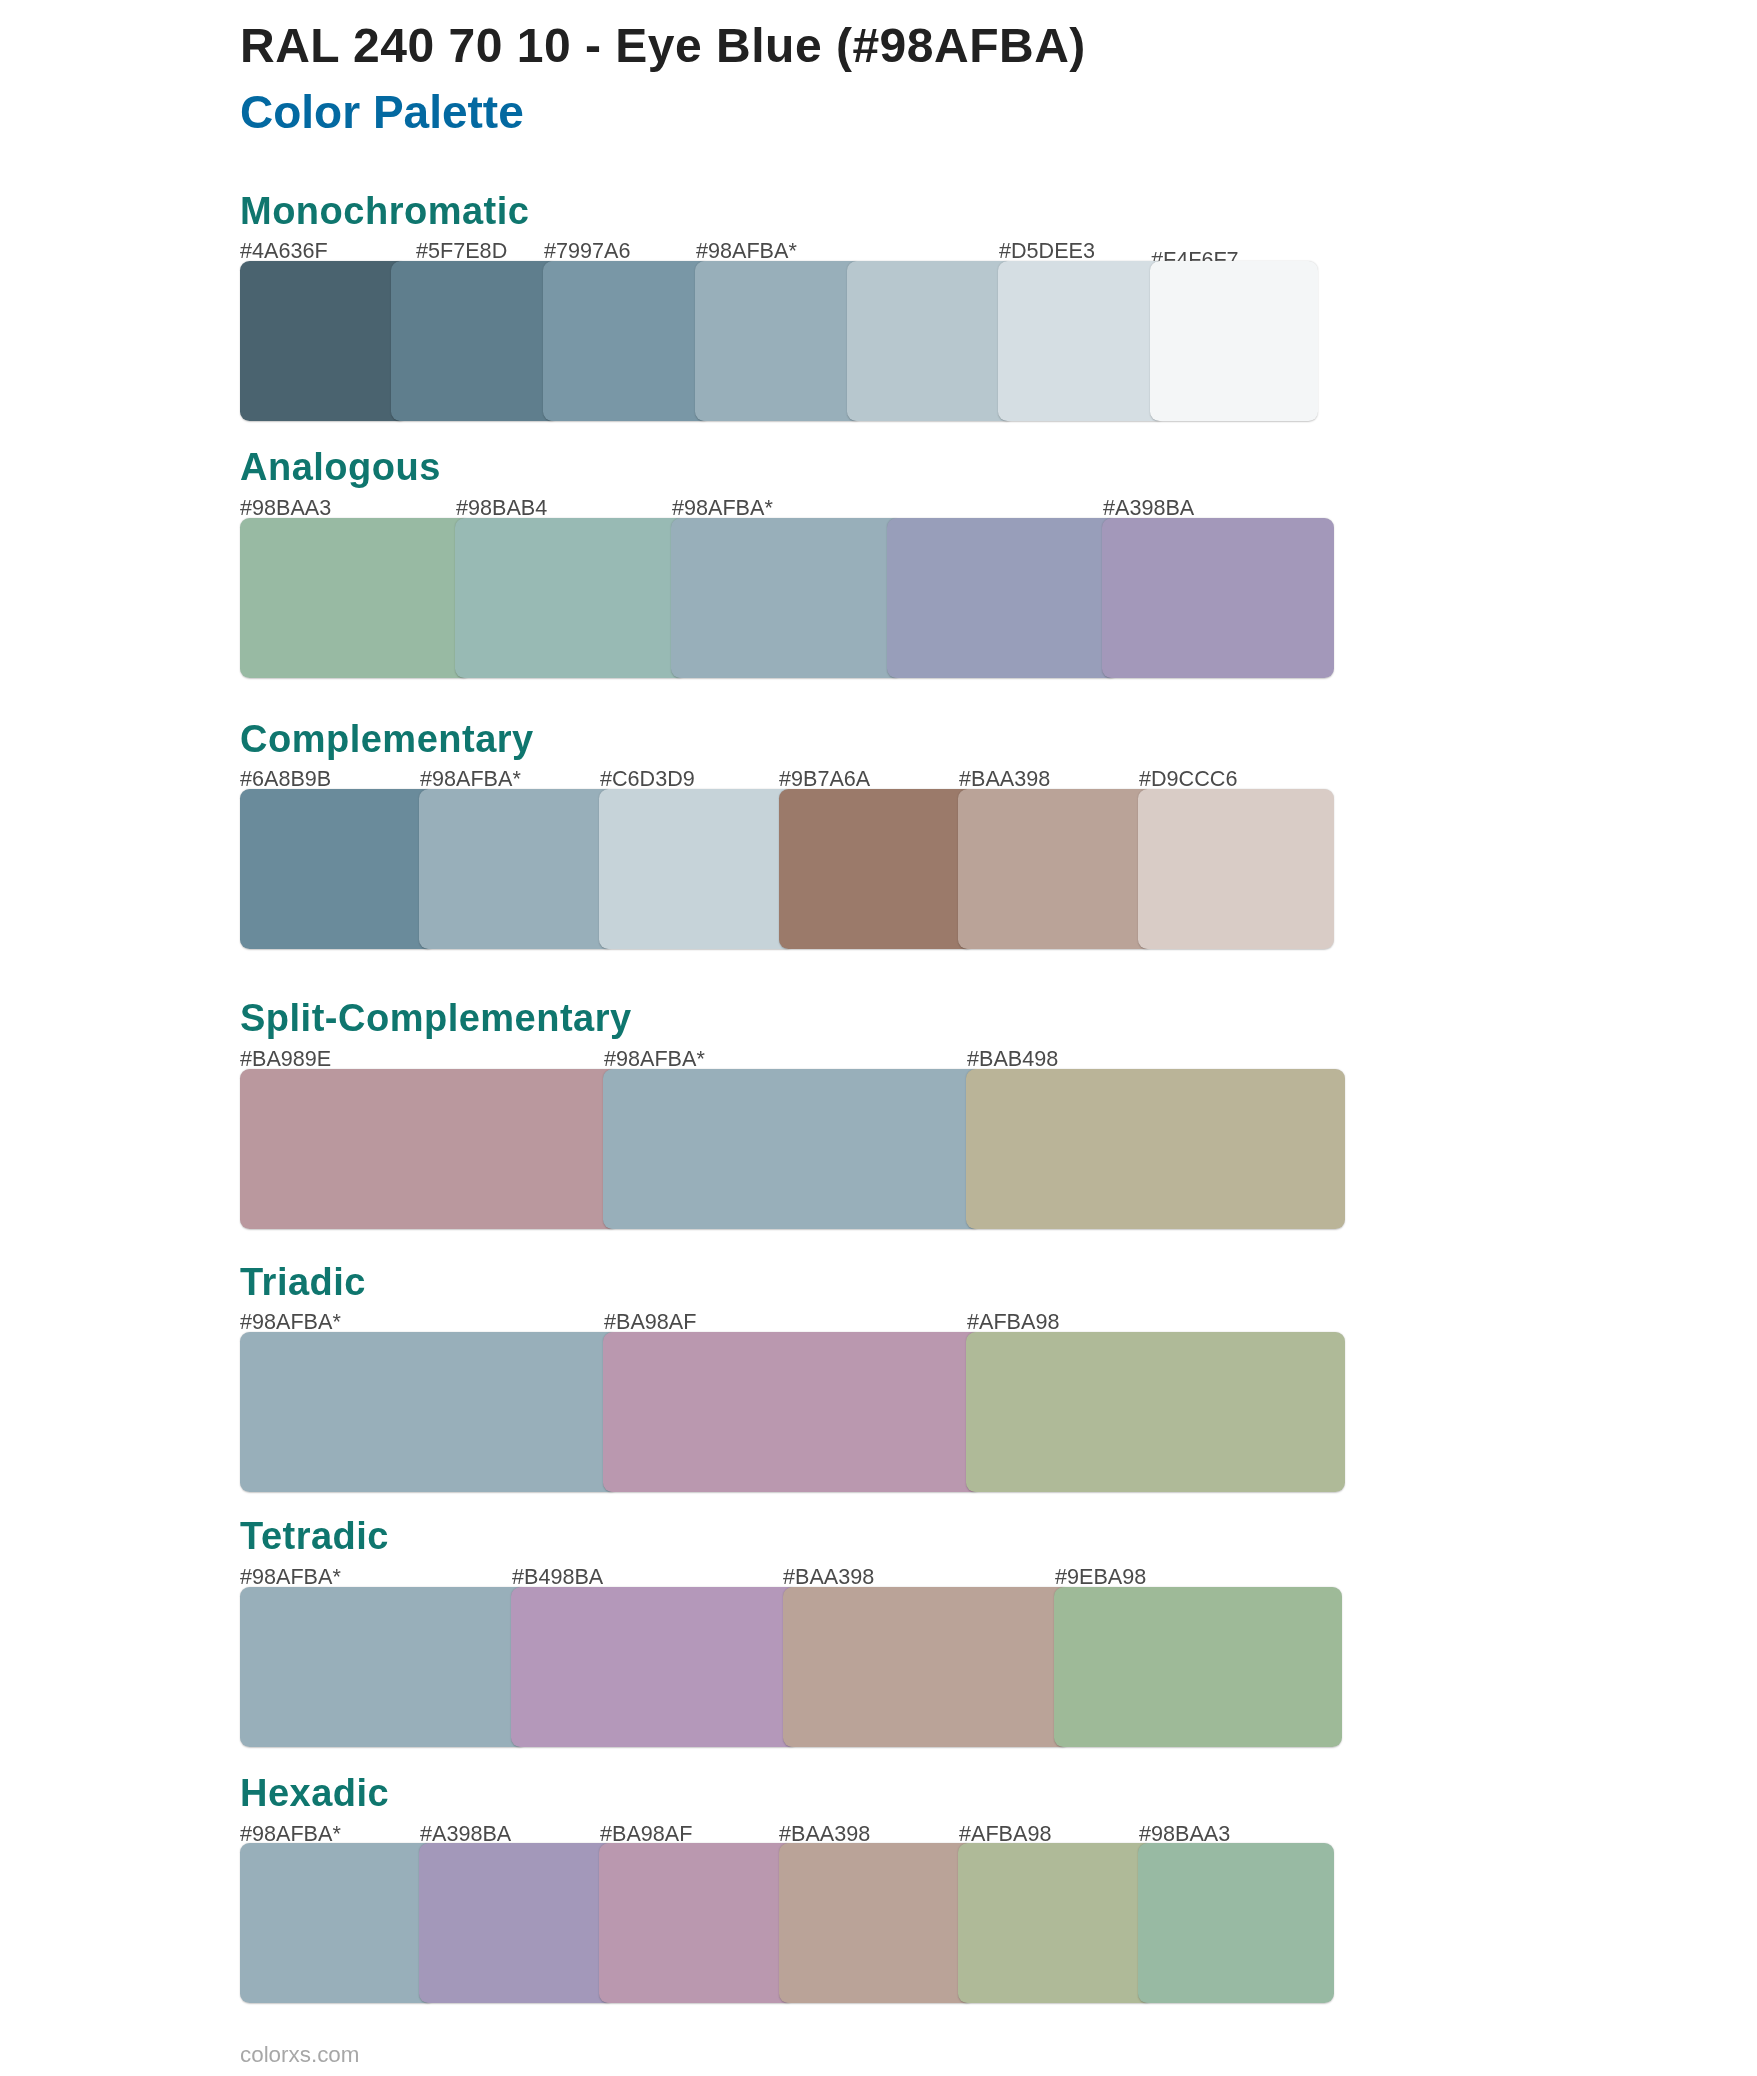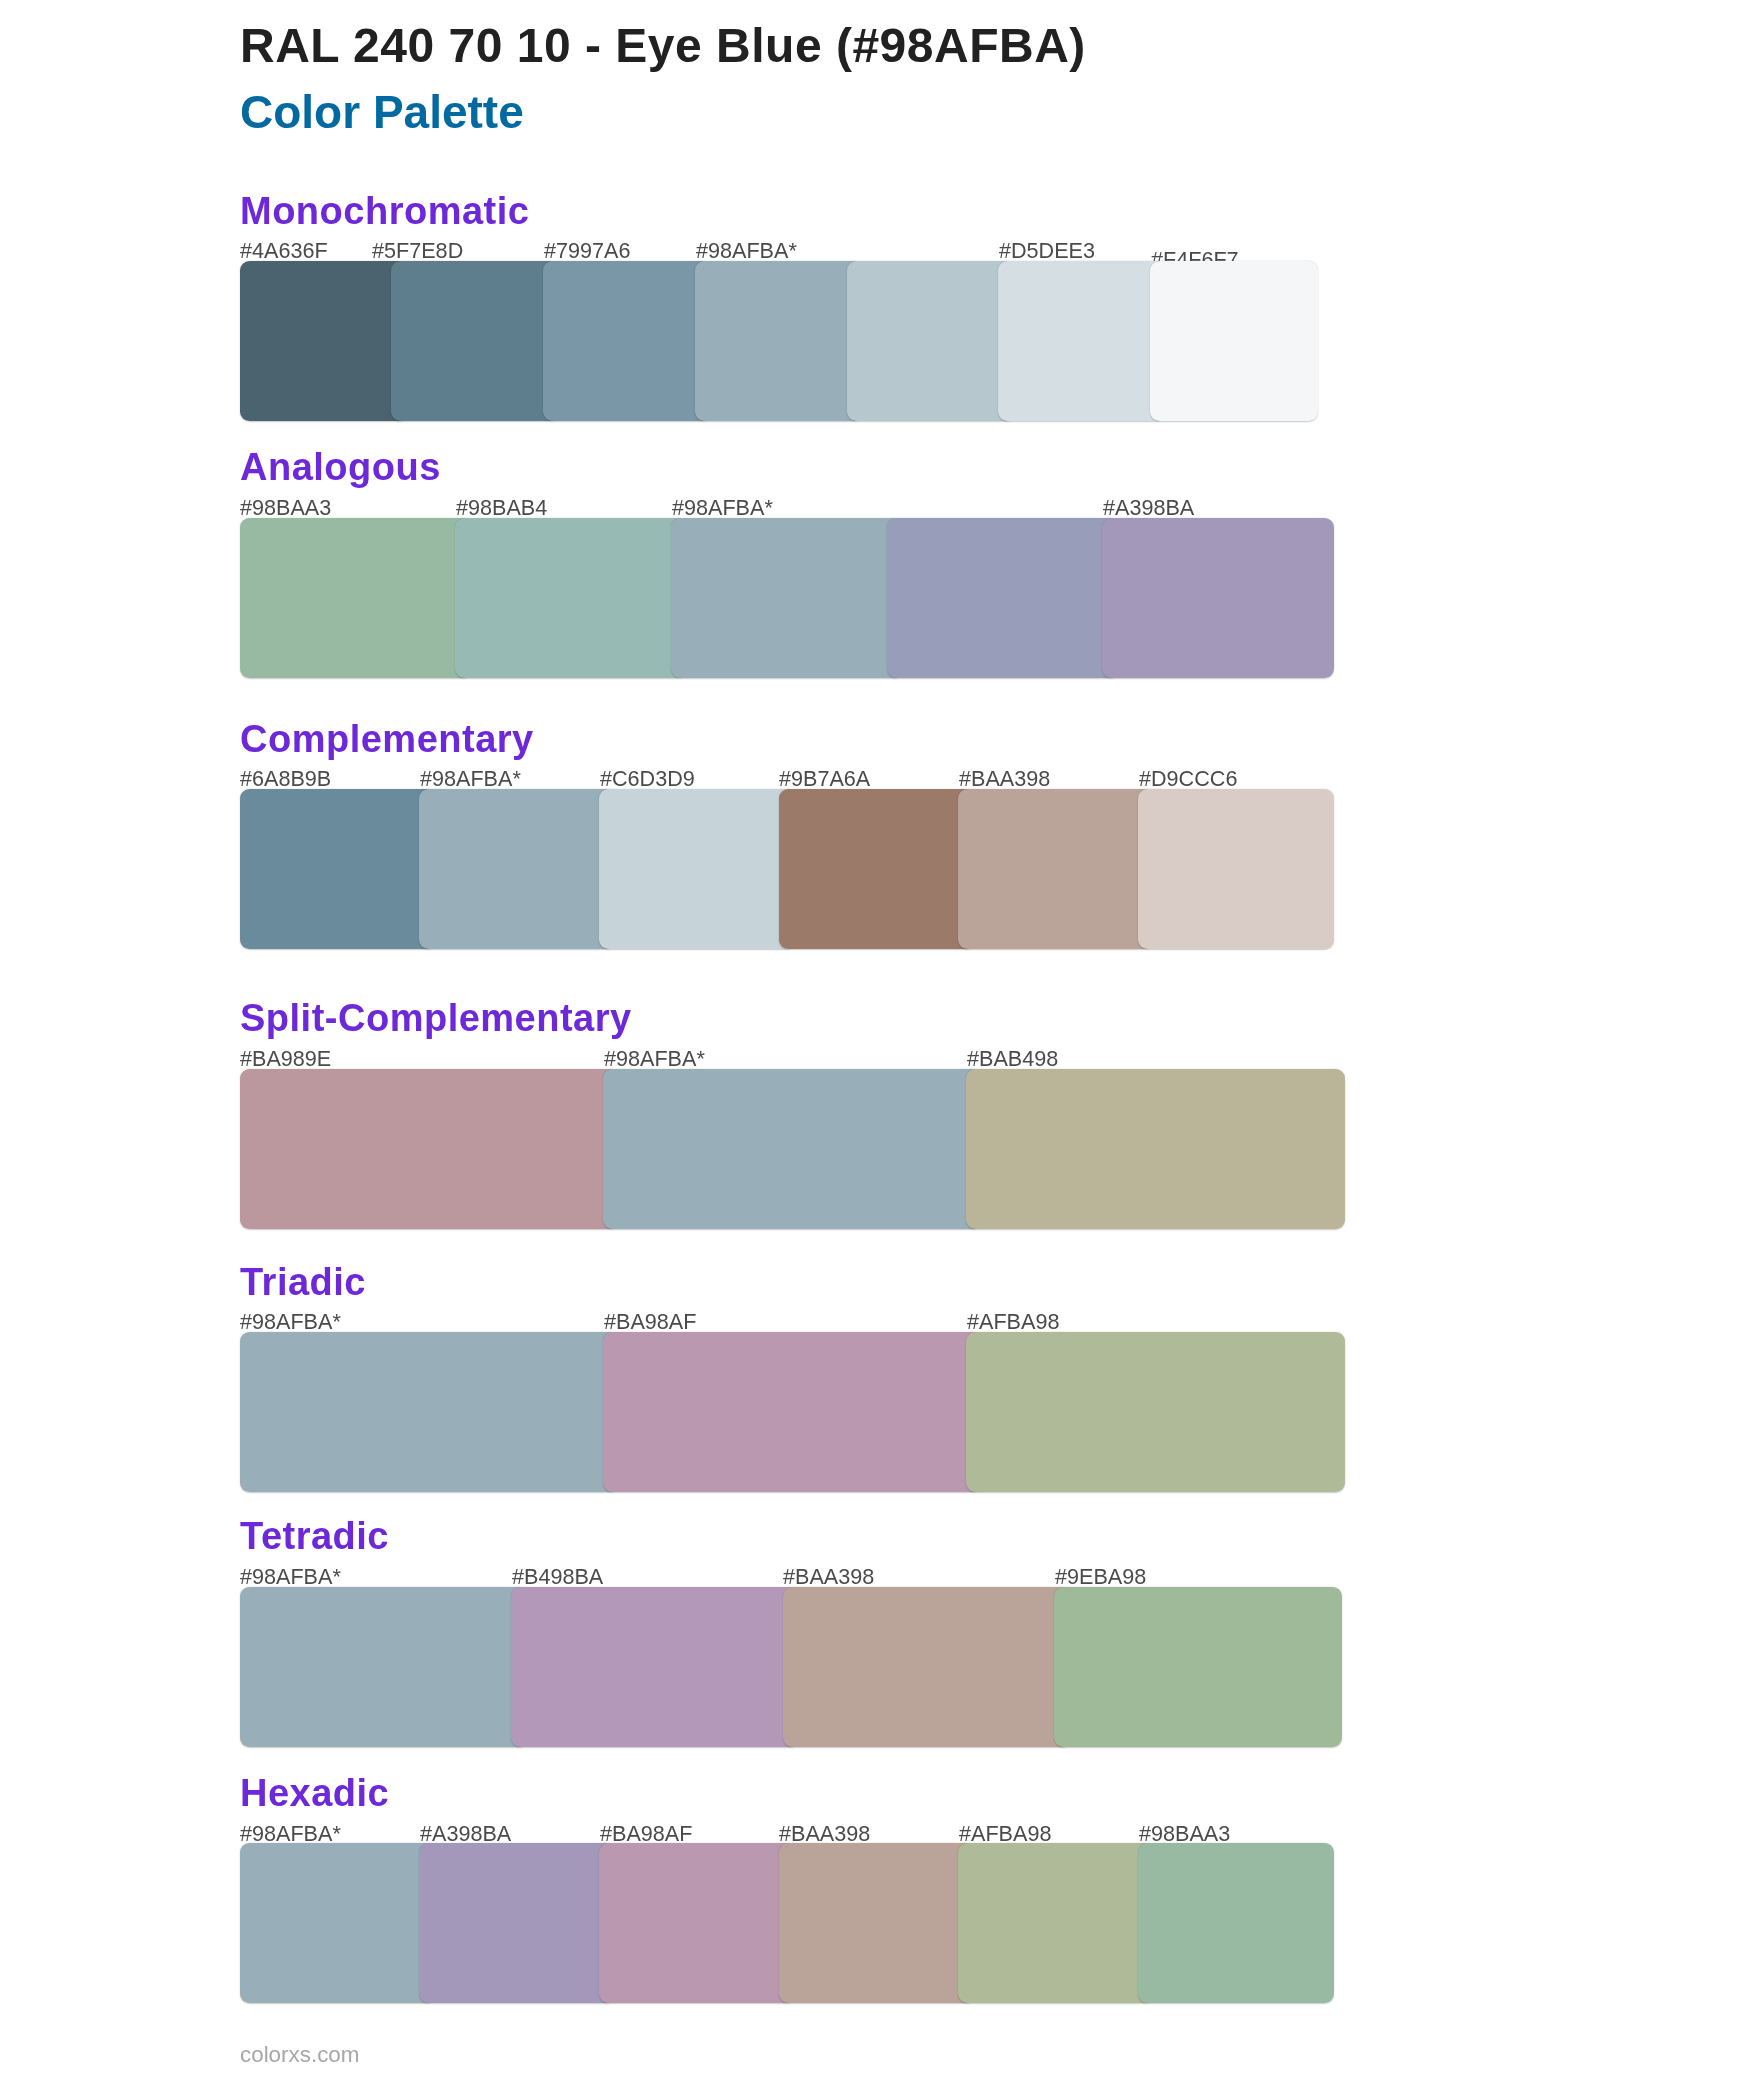--- a/index.html
+++ b/index.html
@@ -37,21 +37,21 @@
     letter-spacing: 0.5px;
   }
   .subtitle {
     font-size: 46px;
     font-weight: bold;
     color: #0369a1;
   }
   .section-title {
     font-size: 38px;
     font-weight: bold;
-    color: #6d28d9;
+    color: #0f766e;
     letter-spacing: 0.5px;
   }
   .label {
     font-size: 21.6px;
     color: #4a4a4a;
   }
   .swatch {
     position: absolute;
     height: 160px;
     border-radius: 9.6px;
@@ -65,21 +65,21 @@
 </head>
 <body>
 
 <div class="page">
   <div class="title" style="top: 21.6px;">RAL 240 70 10 - Eye Blue (#98AFBA)</div>
   <div class="subtitle" style="top: 89px;">Color Palette</div>
   <div id="sections-host">
       <div class="section-title" style="top: 192px;">Monochromatic</div>
       <div class="label" title="#4A636F" style="left: 240px; top: 240px;">#4A636F</div>
       <div class="swatch" style="left: 240px; top: 261px; width: 168px; background: rgb(74, 99, 111); z-index: 10;"></div>
-      <div class="label" title="#5F7E8D" style="left: 372px; top: 240px;">#5F7E8D</div>
+      <div class="label" title="#5F7E8D" style="left: 416px; top: 240px;">#5F7E8D</div>
       <div class="swatch" style="left: 391px; top: 261px; width: 168px; background: rgb(95, 126, 141); z-index: 11;"></div>
       <div class="label" title="#7997A6" style="left: 544px; top: 240px;">#7997A6</div>
       <div class="swatch" style="left: 543px; top: 261px; width: 168px; background: rgb(121, 151, 166); z-index: 12;"></div>
       <div class="label" title="#98AFBA*" style="left: 696px; top: 240px;">#98AFBA*</div>
       <div class="swatch" style="left: 695px; top: 261px; width: 168px; background: rgb(152, 175, 186); z-index: 13;"></div>
       <div class="label" title="#B7C7CE" style="left: 847px; top: 240px; margin-top: 48px;">#B7C7CE</div>
       <div class="swatch" style="left: 847px; top: 261px; width: 168px; background: rgb(183, 199, 206); z-index: 14;"></div>
       <div class="label" title="#D5DEE3" style="left: 999px; top: 240px;">#D5DEE3</div>
       <div class="swatch" style="left: 998px; top: 261px; width: 168px; background: rgb(213, 222, 227); z-index: 15;"></div>
       <div class="label" title="#F4F6F7" style="left: 1151px; top: 249px;">#F4F6F7</div>

